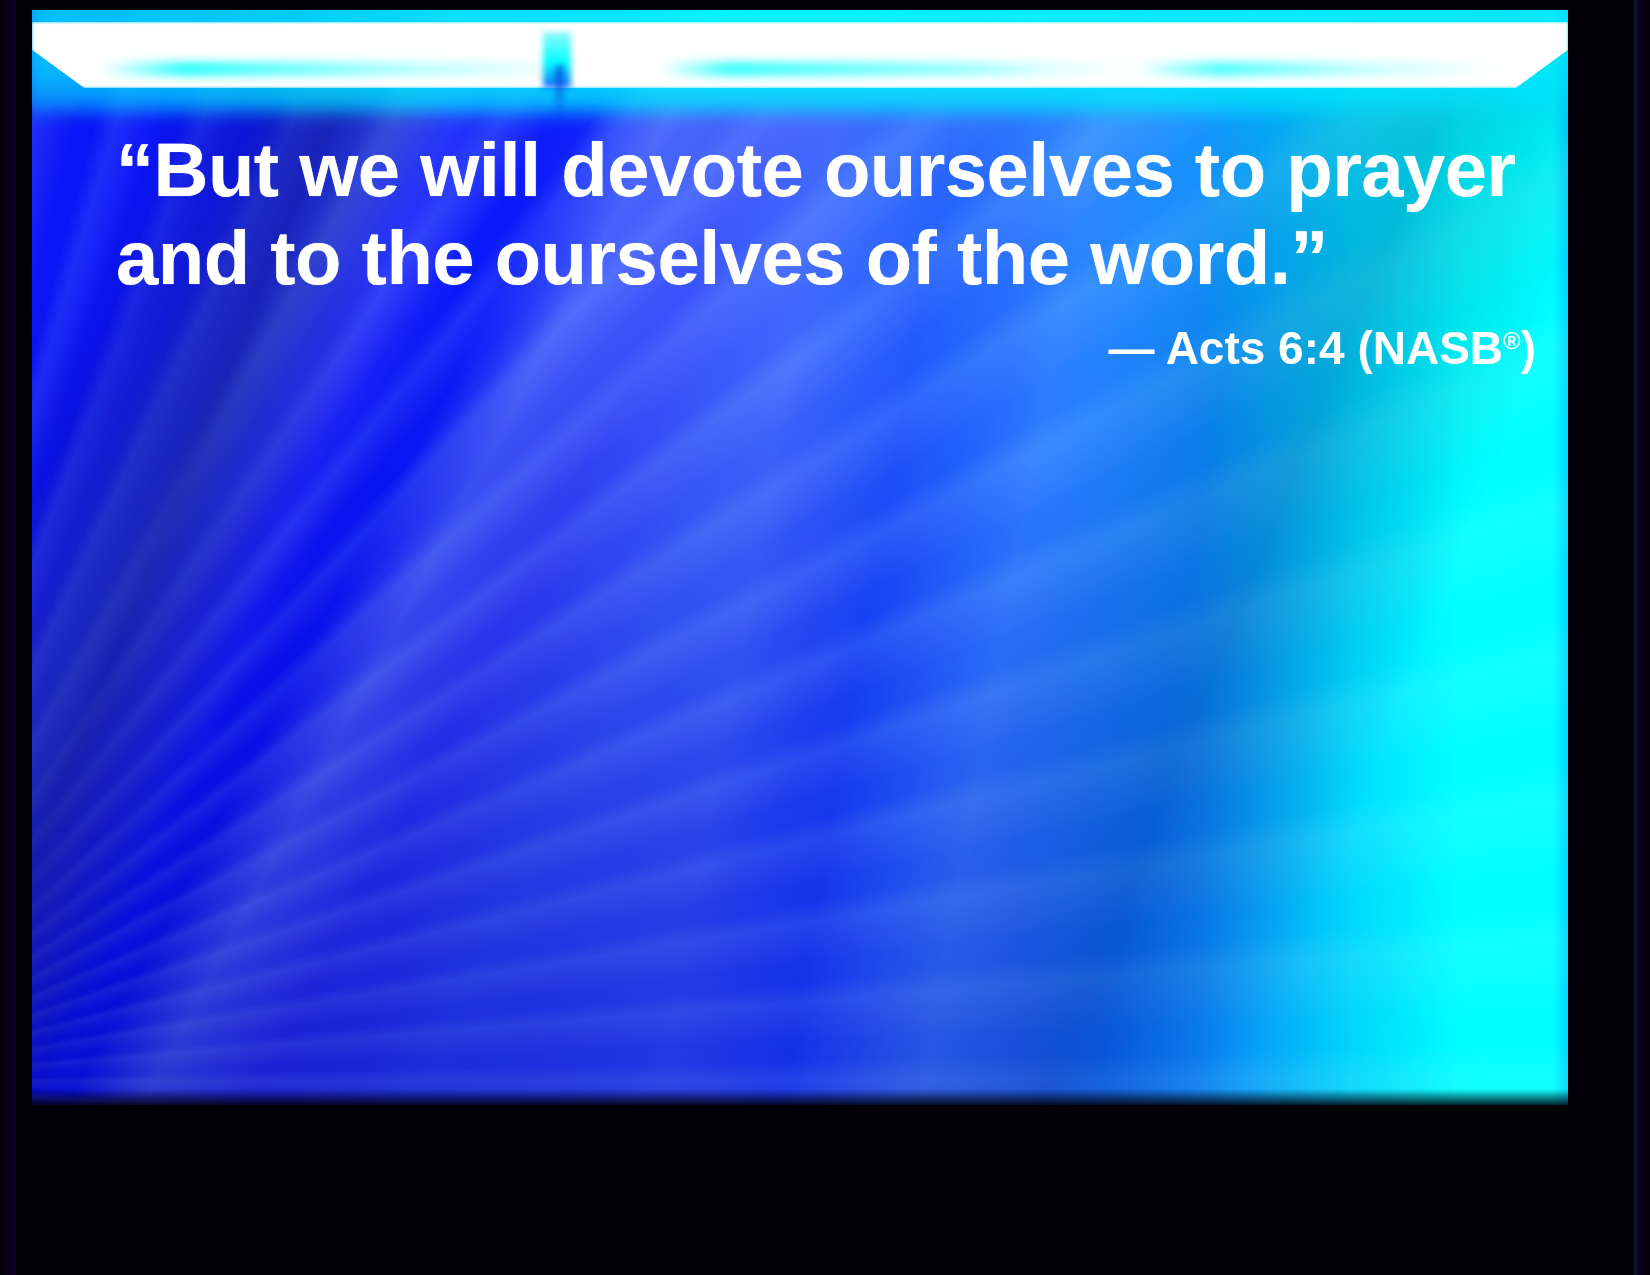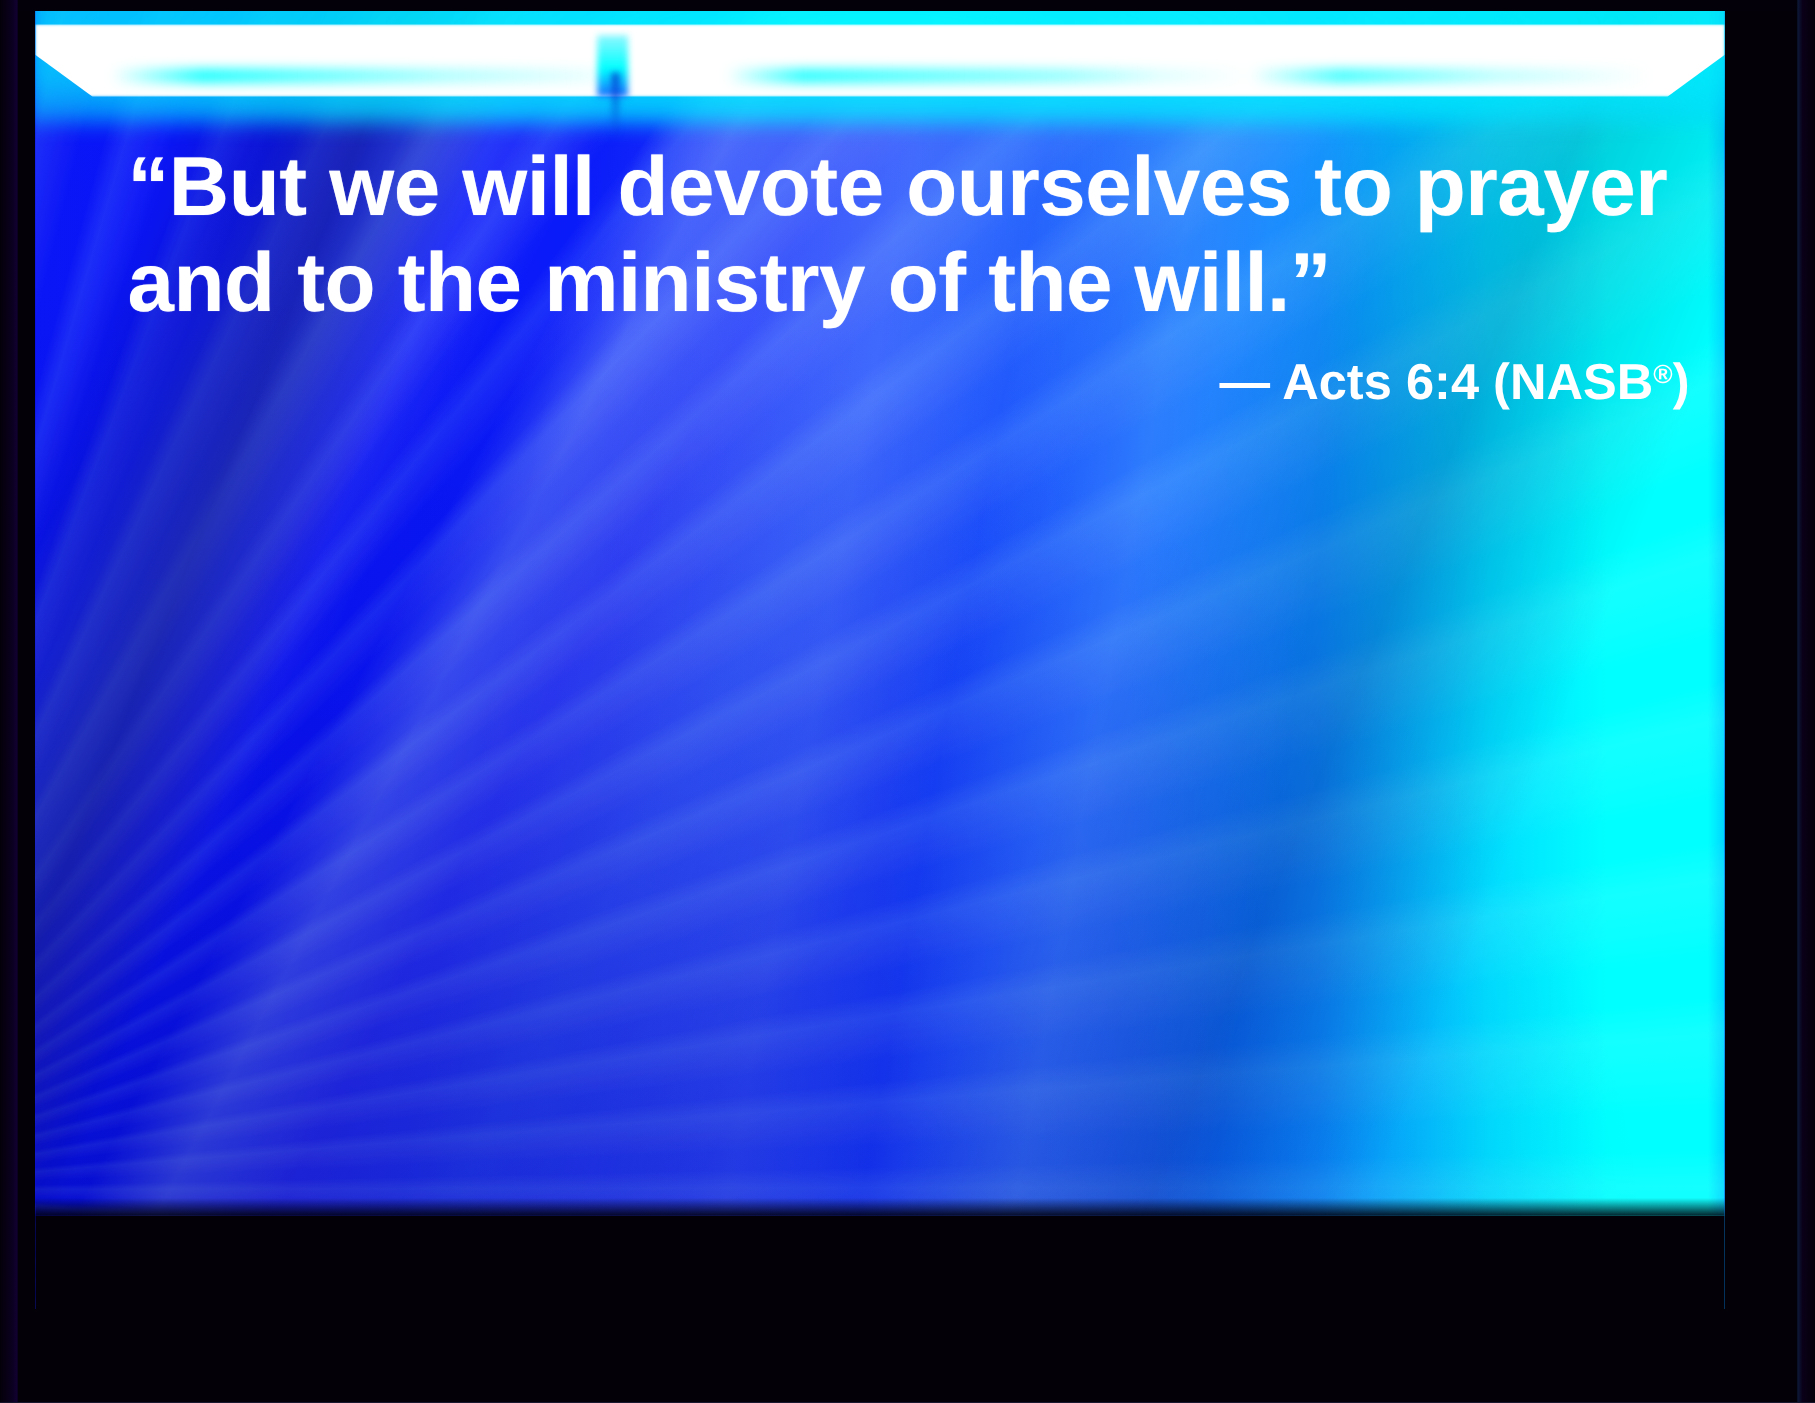--- a/index.html
+++ b/index.html
@@ -288,21 +288,21 @@
     <div class="top-glow">
       <div class="cyan-halo"></div>
       <div class="white-bar"></div>
       <div class="cyan-underline"></div>
       <div class="notch"></div>
       <div class="seam"></div>
     </div>
 
     <div class="verse-block">
       <div class="verse-line">“But we will devote ourselves to prayer</div>
-      <div class="verse-line">and to the ministry of the will.”</div>
+      <div class="verse-line">and to the ourselves of the word.”</div>
     </div>
 
     <div class="attribution"><span>—</span><span> </span><span>Acts 6:4</span><span> </span><span>(NASB</span><span class="reg">®</span><span>)</span></div>
 
     <div class="bottom-bar-fade"></div>
     <div class="bottom-bar"></div>
   </div>
 
   <div class="edge-top"></div>
   <div class="edge-left"></div>

